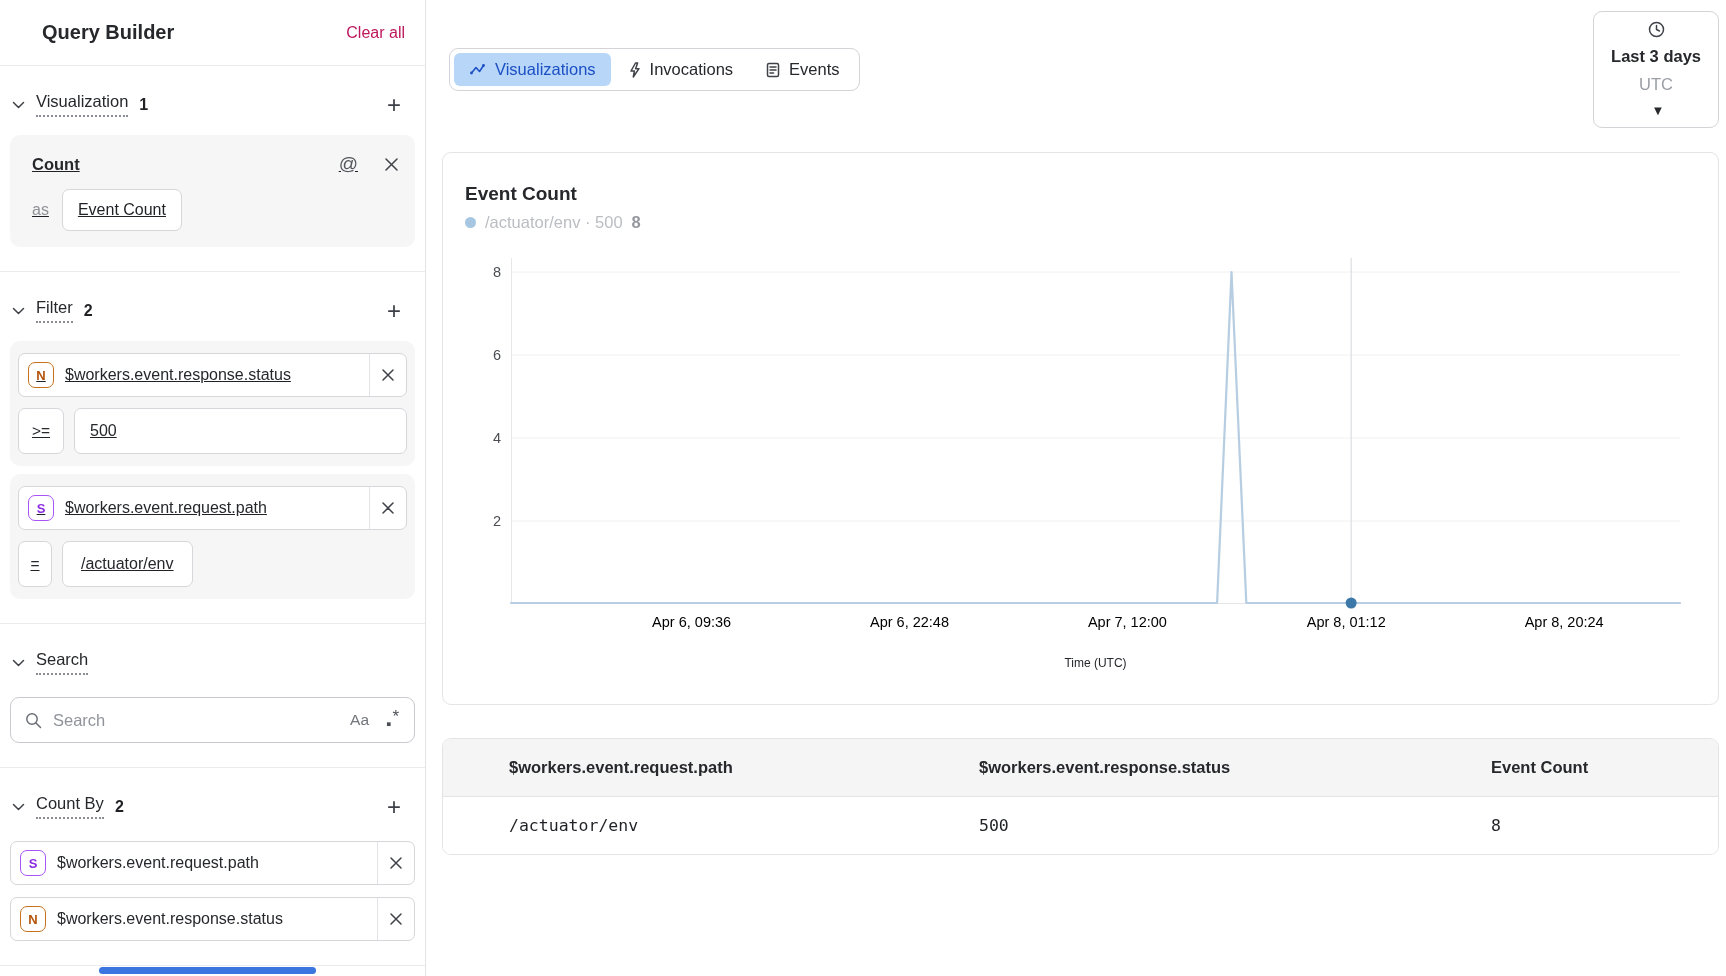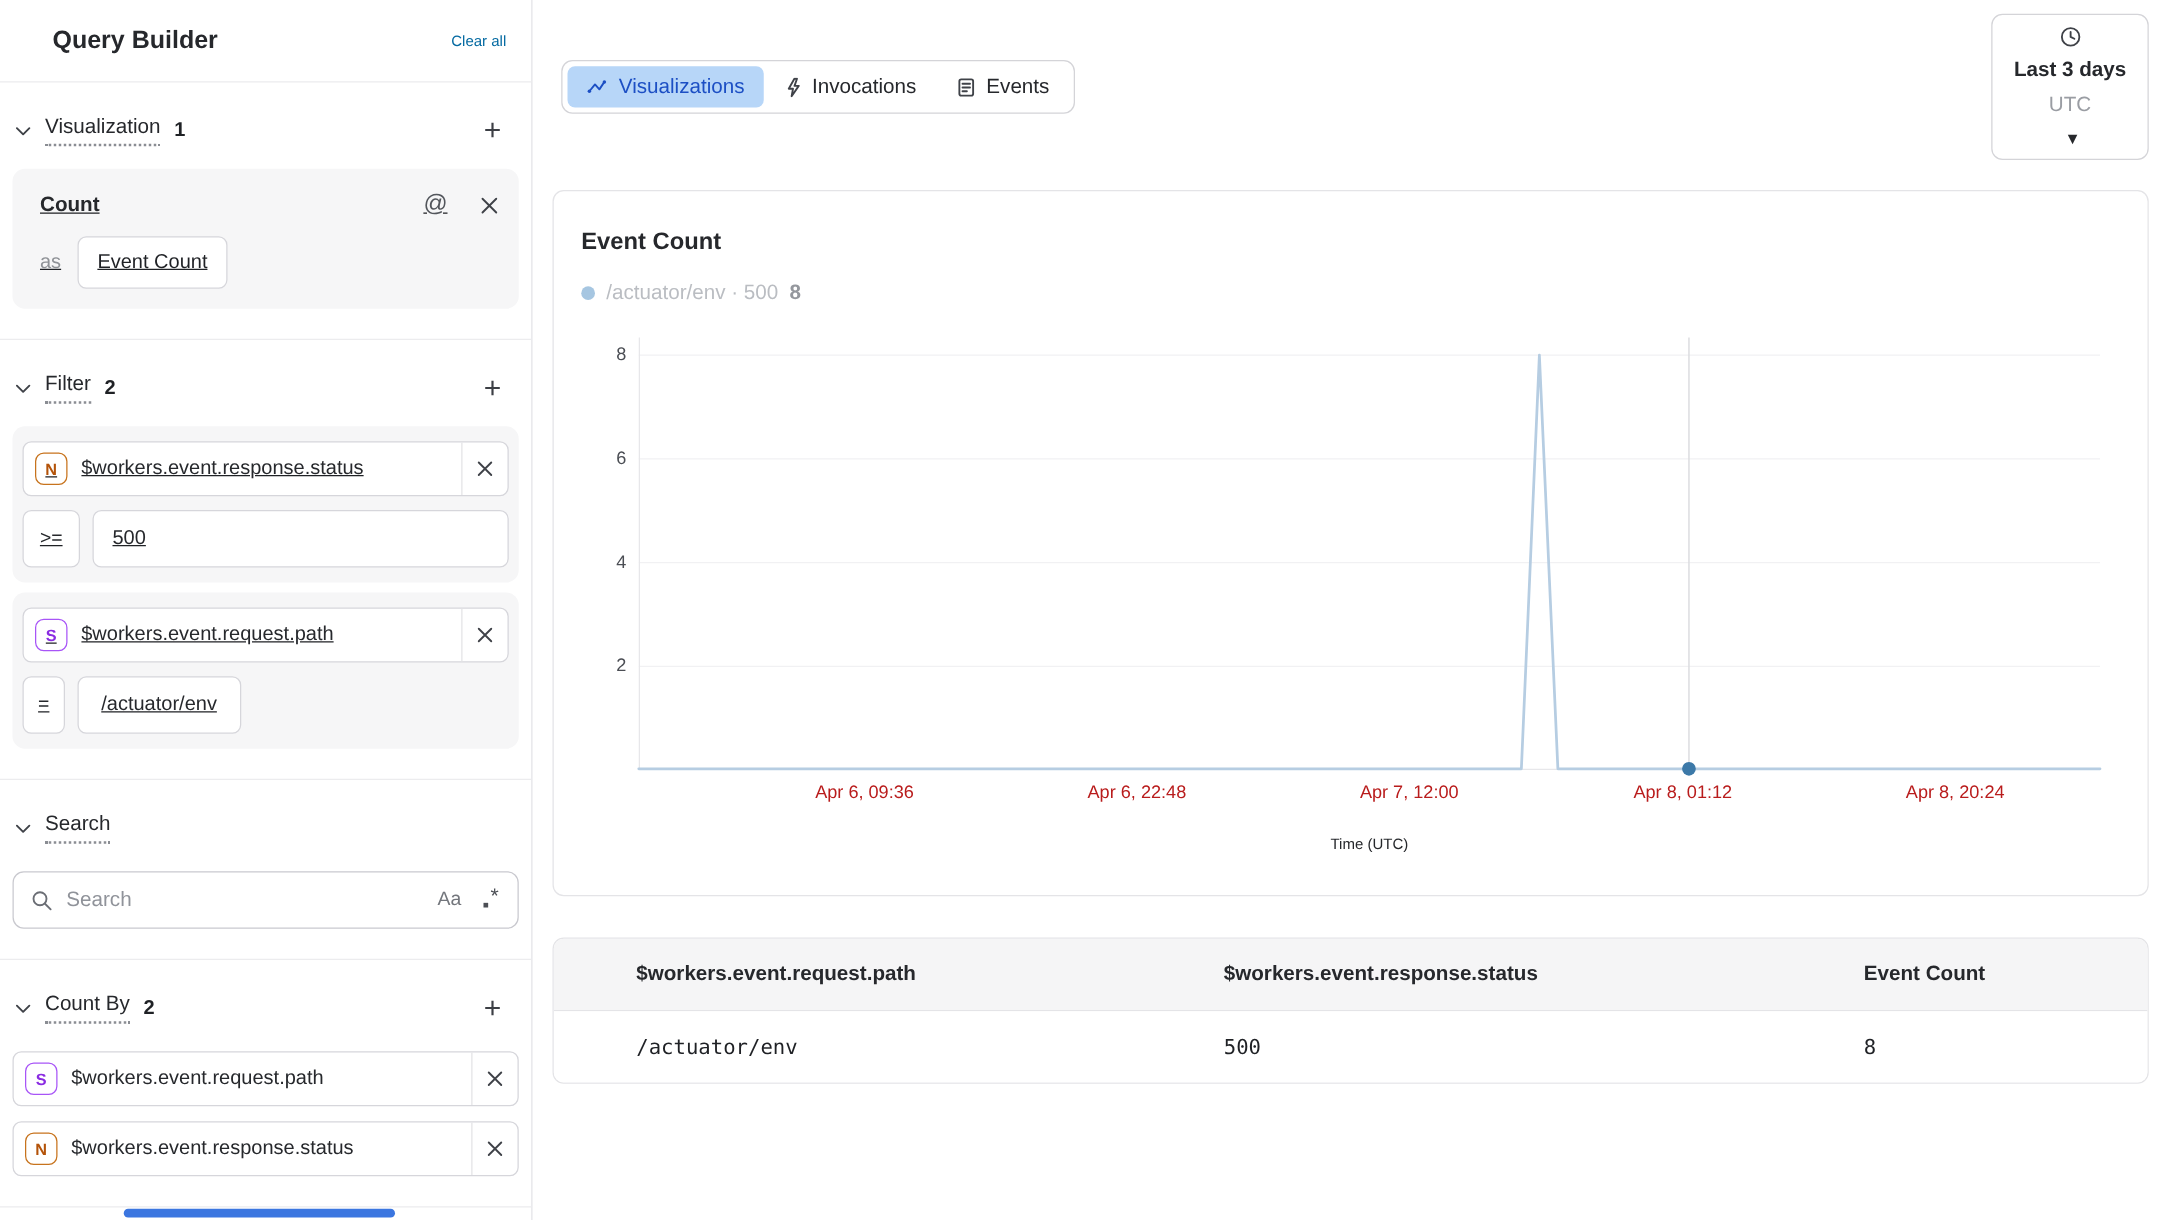--- a/index.html
+++ b/index.html
@@ -8,21 +8,21 @@
 
   
   .app { display:flex; width:1726px; height:976px; }
   .sidebar { width:426px; min-width:426px; border-right:1px solid #e4e4e7; position:relative; }
   .main { flex:1; padding:11px 7px 0 16px; }
 
   
   .sb-header { height:66px; display:flex; align-items:center; justify-content:space-between;
                padding:0 20px; border-bottom:1px solid #ececee; }
   .sb-title { font-size:20px; font-weight:700; color:#26282c;margin-left:22px; }
-  .link-blue { color:#0369a1; font-size:12px; cursor:pointer; }
+  .link-blue { color:#be185d; font-size:16px; cursor:pointer; }
 
   .section-head { display:flex; align-items:center; gap:11px; padding:26px 24px 10px 12px; }
   .chev { display:flex; align-items:center; cursor:pointer; }
   .sec-label { font-size:16.5px; color:#26282c; border-bottom:2px dotted #8a8d93; padding-bottom:4px; cursor:pointer; }
   .sec-count { font-size:16px; font-weight:700; }
   .plus-btn { margin-left:auto; font-size:24px; font-weight:400; color:#3c3f45; line-height:20px; cursor:pointer; }
 
   .gray-card { background:#f6f6f7; border-radius:10px; margin:8px 10px 0 10px; padding:12px 8px;text-decoration:underline; }
   .card-top { display:flex; align-items:center; padding:6px 8px 14px 14px; }
   .metric-name { font-size:16.5px; font-weight:700; color:#26282c; }
@@ -75,31 +75,31 @@
   .tab.active { background:#b7d6f8; color:#1c4fc4; }
   .timebtn { margin-left:auto; display:flex; align-items:center; gap:9px; border:1px solid #d4d4d8;
              border-radius:9px; padding:9px 17px; font-size:16.5px; cursor:pointer;flex-direction:column; }
   .timebtn .tz { color:#9a9da3; }
   .timebtn .range { color:#26282c; font-weight:600; }
   .caret { font-size:13px; color:#26282c; margin-left:4px; }
 
   
   .chart-card { margin-top:24px; border:1px solid #e4e4e7; border-radius:9px; padding:30px 22px 34px 22px; }
   .chart-title { font-size:19px; font-weight:700; color:#26282c; }
-  .legend { display:flex; align-items:center; gap:9px; margin-top:20px; cursor:pointer; }
+  .legend { display:flex; align-items:center; gap:9px; margin-top:8px; cursor:pointer; }
   .legend-dot { width:11px; height:11px; border-radius:50%; background:#a6c6e1; }
   .legend-name { font-size:16.5px; color:#babdc2; }
   .legend-val { font-size:16.5px; font-weight:700; color:#94979d; }
 
   .plot-wrap { position:relative; margin:26px 16px 0 46px; height:346px; }
   .plot-wrap svg { position:absolute; inset:0; overflow:visible; }
   .y-tick { position:absolute; left:-36px; width:26px; text-align:right; font-size:14.5px;
             color:#4b4e54; transform:translateY(-50%); }
   .x-ticks { position:relative; margin:0 16px 0 46px; height:26px; }
-  .x-tick { position:absolute; top:10px; transform:translateX(-50%); font-size:14.5px; color:#b91c1c;
+  .x-tick { position:absolute; top:10px; transform:translateX(-50%); font-size:14.5px; color:#000000;
             white-space:nowrap; }
   .xlabel { text-align:center; margin:26px 16px 0 46px; font-size:12px; color:#26282c; }
 
   
   .result-table { margin-top:33px; border:1px solid #e4e4e7; border-radius:9px; overflow:hidden; }
   .tgrid { display:grid; grid-template-columns:66px 470px 512px 1fr; align-items:center; }
   .thead { background:#f5f5f6; border-bottom:1px solid #e4e4e7; }
   .thead .cell { font-size:16.5px; font-weight:700; color:#26282c; padding:19px 0; }
   .trow { background:#fff; cursor:pointer; }
   .trow .cell { padding:19px 0; font-size:16.5px; }

